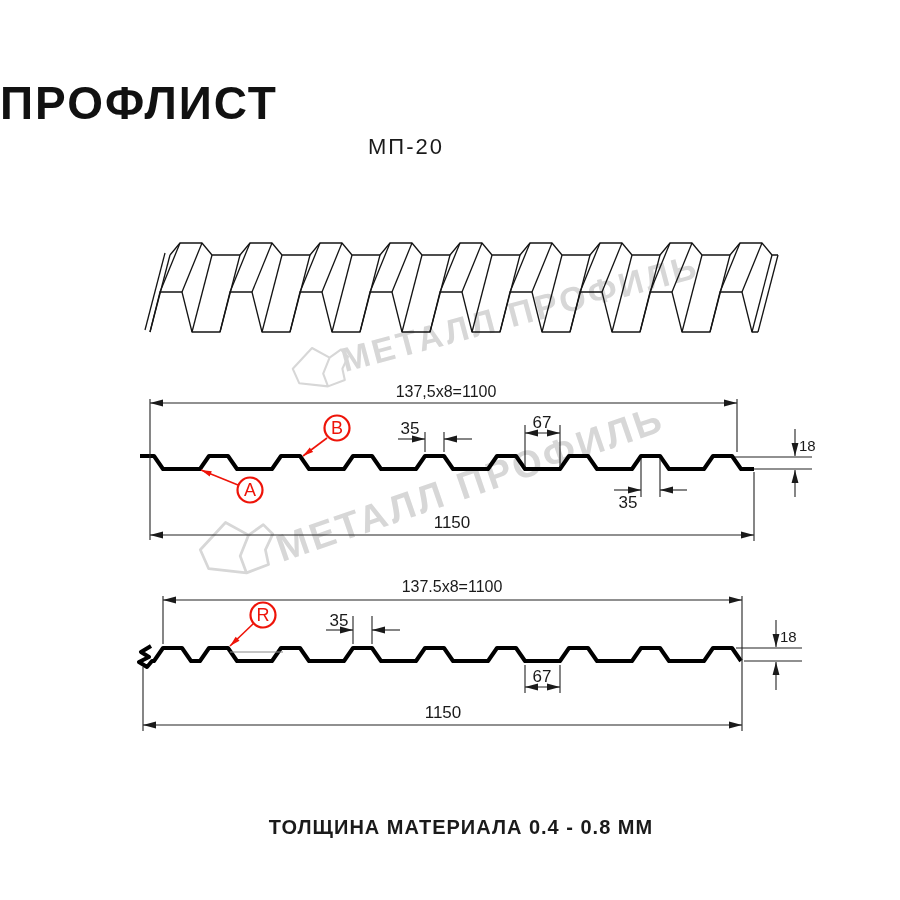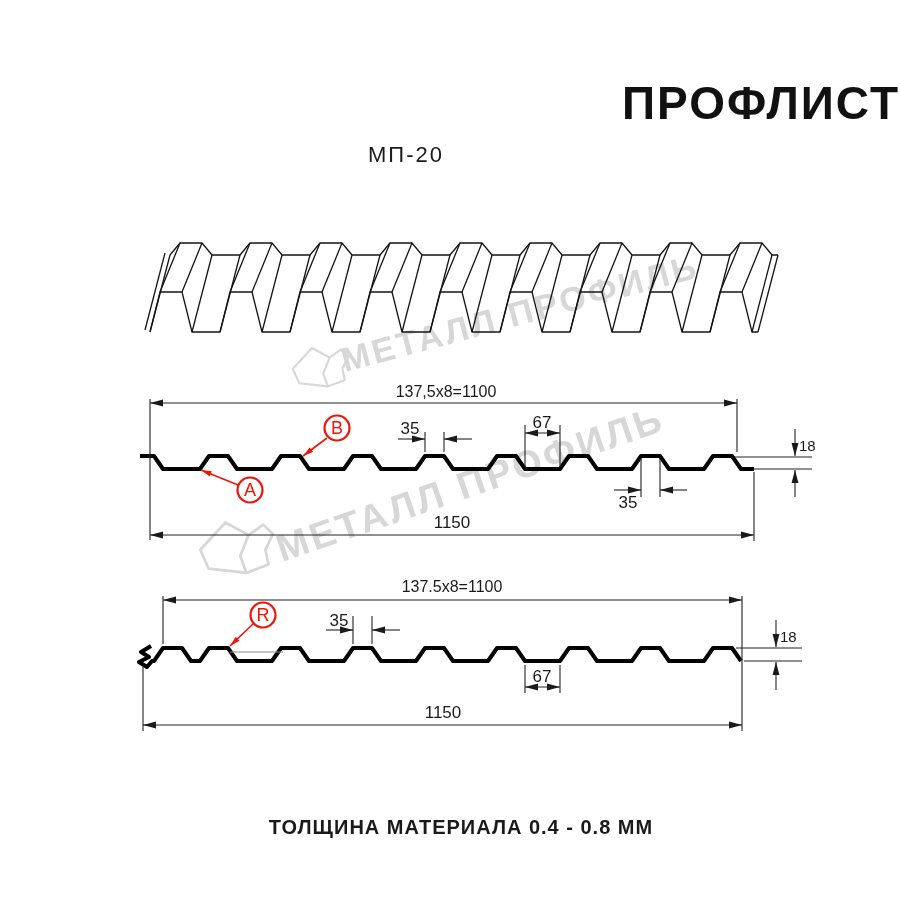--- a/index.html
+++ b/index.html
@@ -1,22 +1,22 @@
 <!DOCTYPE html>
 <html style="--red: #ee1409; --gray: #d7d7d7;"><head>
 <meta charset="utf-8">
 <style>
   html,body{margin:0;padding:0;background:#fff;}
   .canvas{position:relative;width:900px;height:900px;background:#fff;overflow:hidden;
           font-family:"Liberation Sans",sans-serif;}
   .abs{position:absolute;left:0;top:0;}
-  .title{position:absolute;left:0;top:76px;width:900px;text-align:right;
+  .title{position:absolute;left:0;top:76px;width:900px;text-align:left;
          font-size:46px;font-weight:bold;letter-spacing:2px;color:#111;}
   .subtitle{position:absolute;left:0;top:134px;width:812px;text-align:center;
-         font-size:22px;font-weight:normal;letter-spacing:2px;color:#1a1a1a;margin-top:8px;}
+         font-size:22px;font-weight:normal;letter-spacing:2px;color:#1a1a1a;}
   .note{position:absolute;left:11px;top:816px;width:900px;text-align:center;
          font-size:20px;font-weight:bold;letter-spacing:1px;color:#1a1a1a;}
   .wm-text{fill:var(--gray);font-weight:bold;letter-spacing:3px;}
   .wm-logo{fill:none;stroke:var(--gray);stroke-width:2.6;stroke-linejoin:round;}
   .thin{stroke:#222;stroke-width:1.1;fill:none;}
   .faint{stroke:#8a8a8a;stroke-width:1;fill:none;}
   .profile{stroke:#000;stroke-width:4;fill:none;stroke-linejoin:round;}
   .sk{stroke:#141414;stroke-width:1.3;fill:none;stroke-linejoin:round;}
   .dimtext{fill:#1a1a1a;font-size:17px;}
   .dimtext-sm{fill:#1a1a1a;font-size:15px;}

